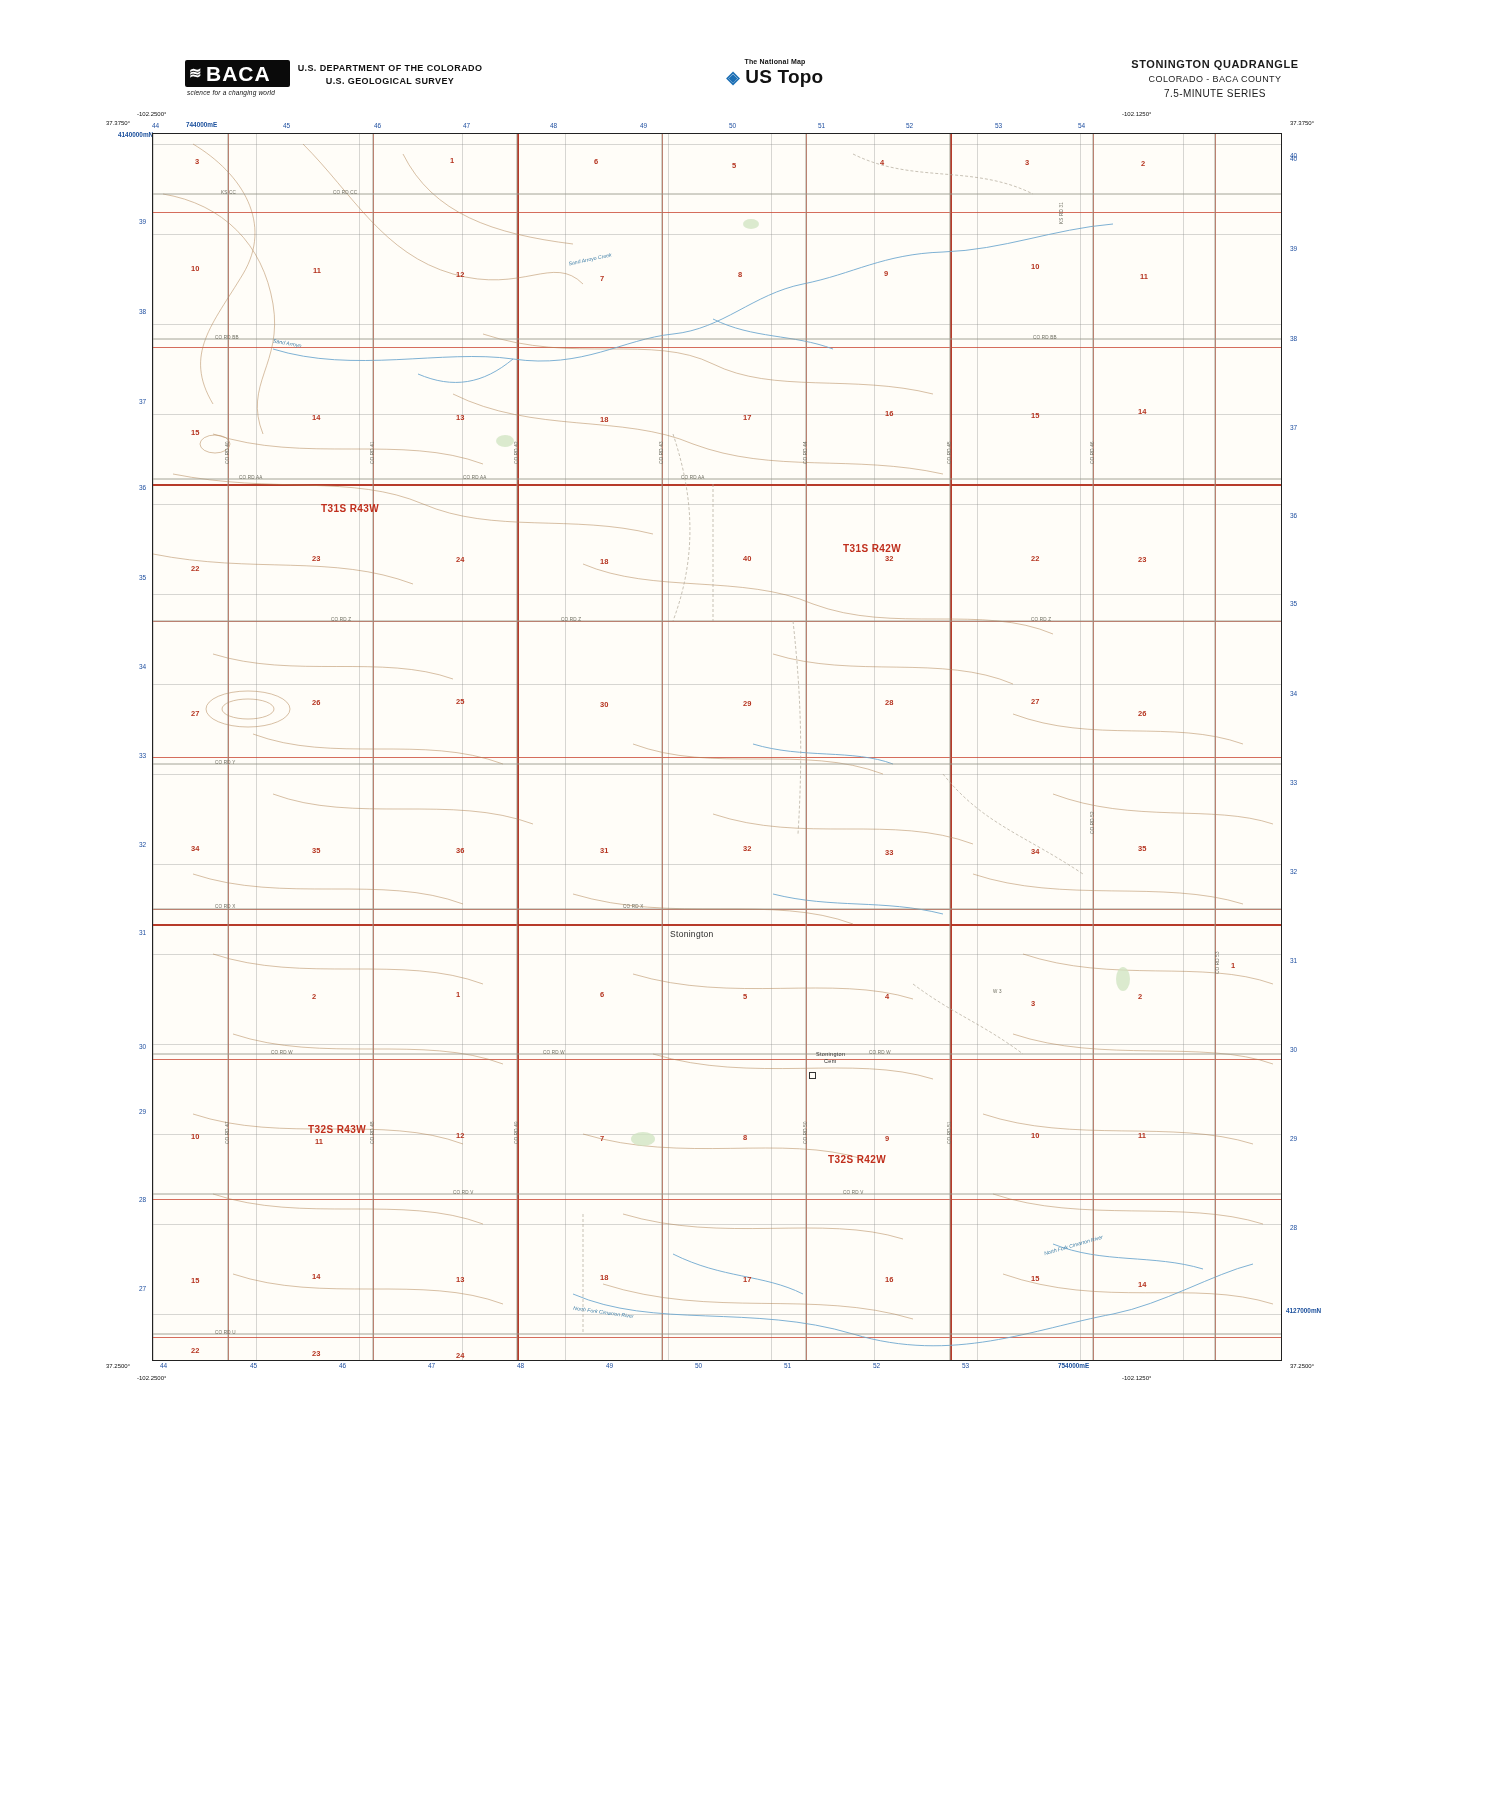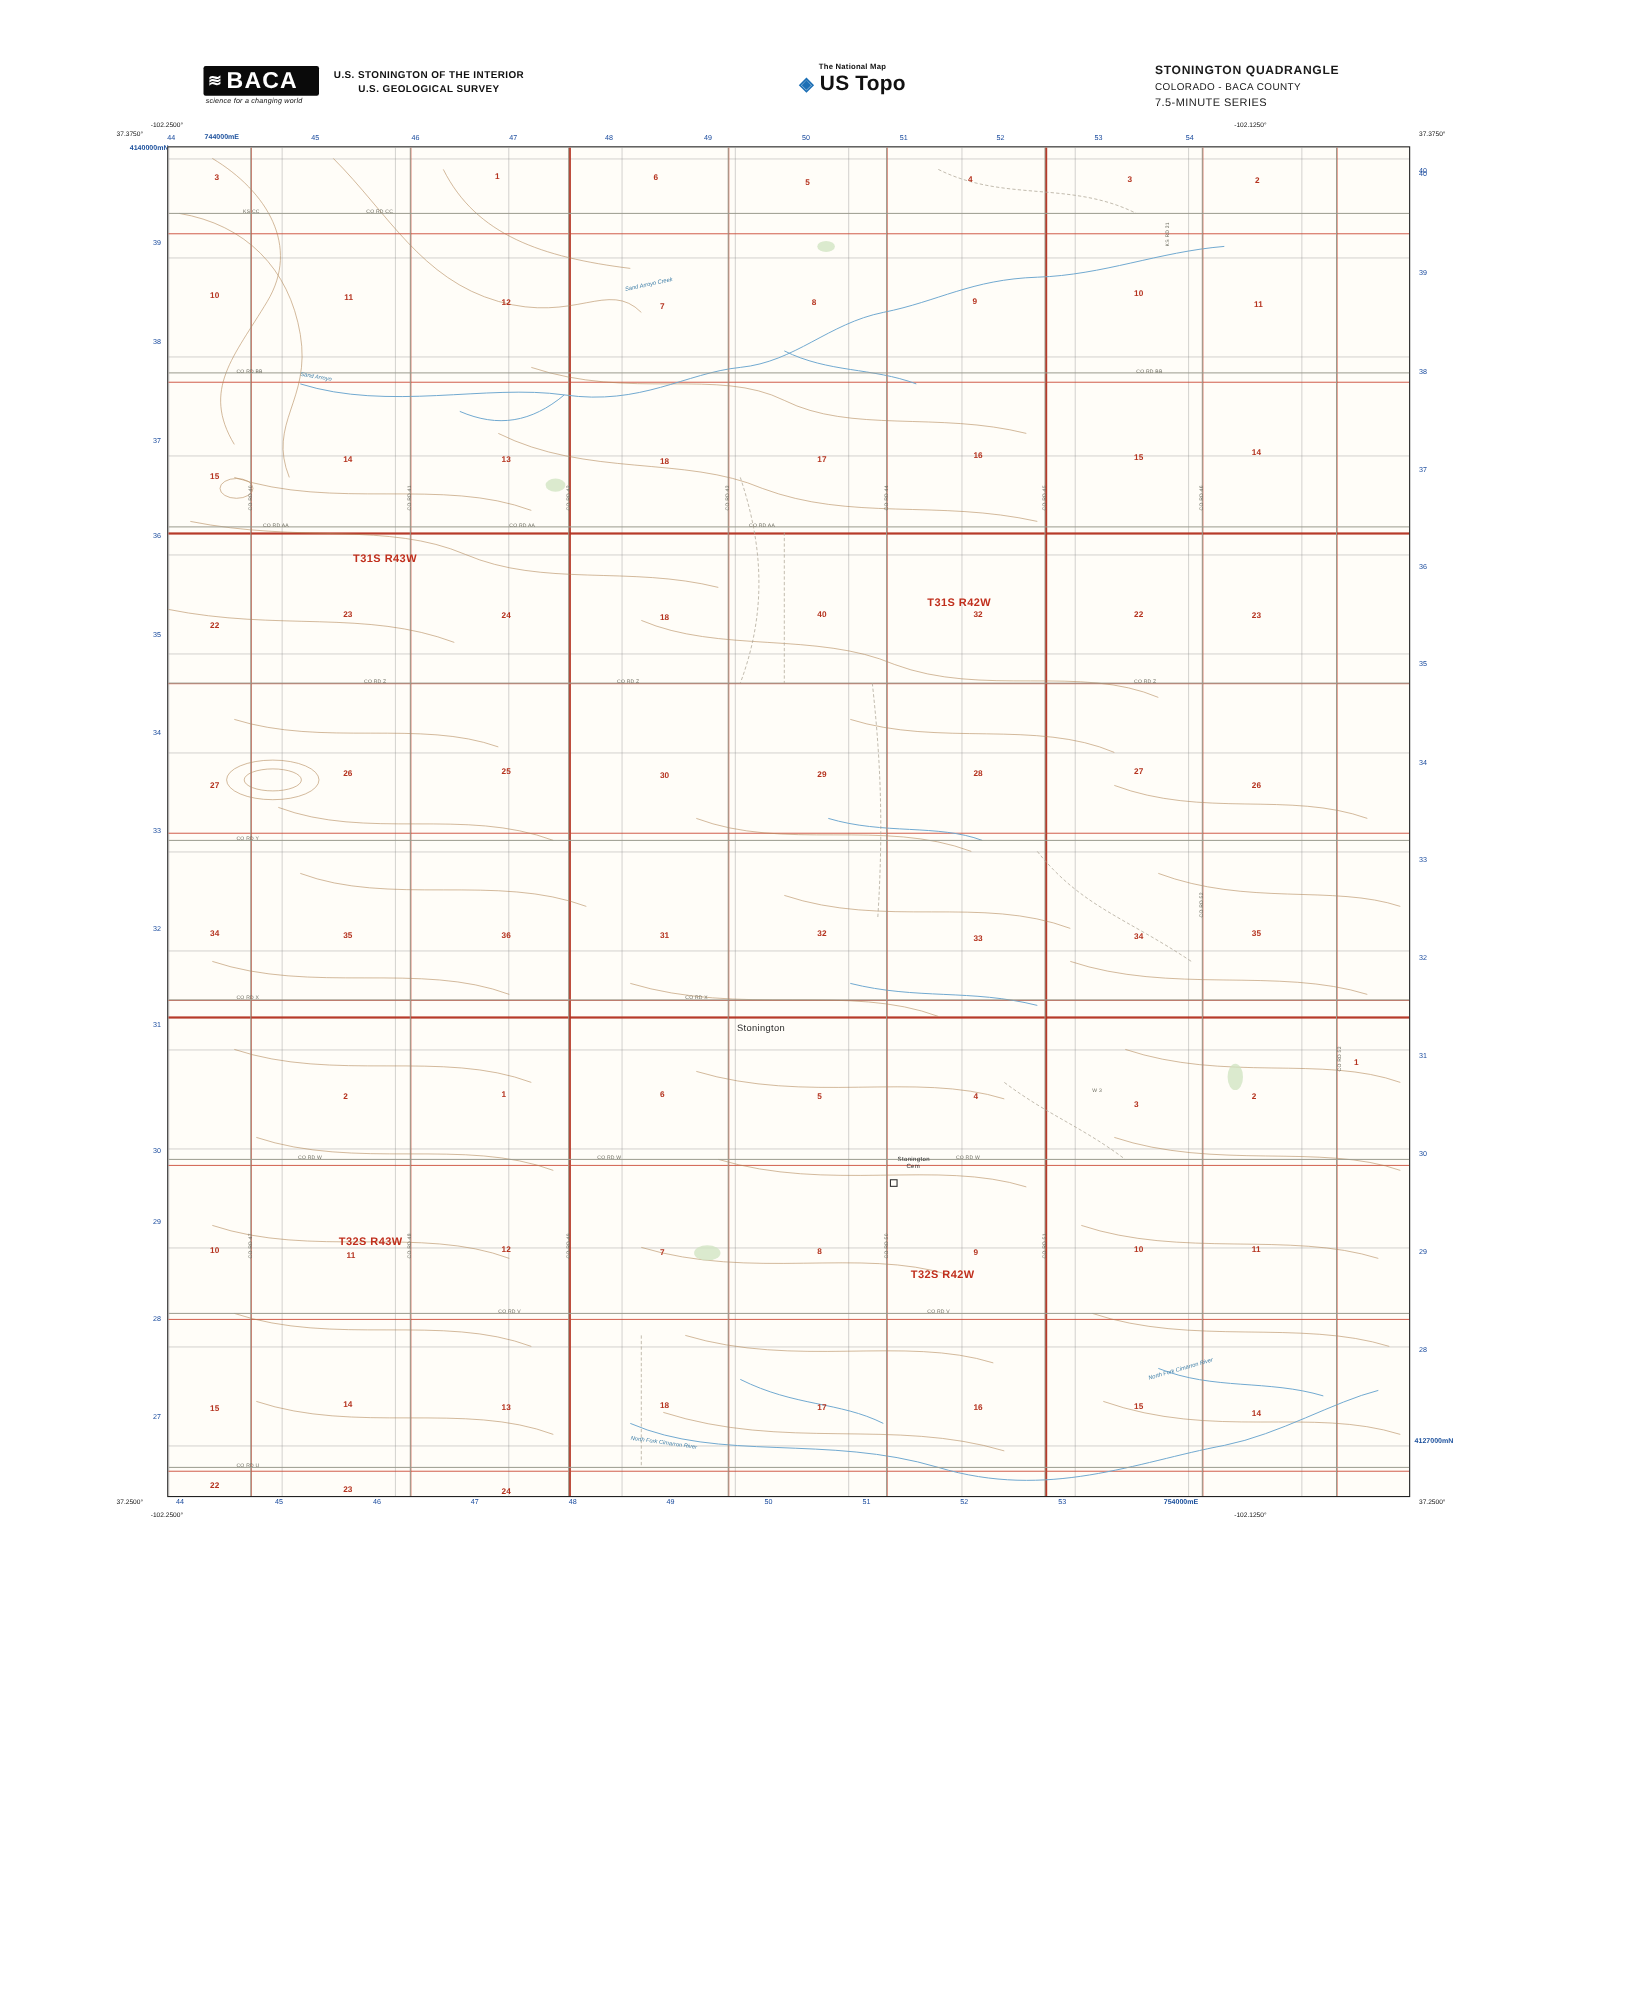--- a/index.html
+++ b/index.html
@@ -12,21 +12,21 @@
   .usgs-wave{position:absolute;left:0;top:0;width:105px;height:27px;background:#0a0a0a;border-radius:2px;}
   .usgs-wave span{position:absolute;left:21px;top:2px;color:#fff;font-size:21px;font-weight:bold;letter-spacing:1px;font-family:"Liberation Sans",sans-serif;}
   .usgs-wave .tilde{left:4px;top:4px;font-size:15px;letter-spacing:0;}
   .usgs-tag{position:absolute;left:2px;top:29px;font-size:6.5px;font-style:italic;color:#111;letter-spacing:.2px;}
   .doi{position:absolute;left:295px;top:62px;font-size:9px;font-weight:bold;letter-spacing:.4px;color:#111;}
   .doi div{line-height:13px;text-align:center;width:190px;}
   .tnm{position:absolute;left:700px;top:58px;width:150px;text-align:center;}
   .tnm .t1{font-size:7px;font-weight:bold;color:#111;letter-spacing:.2px;}
   .tnm .t2{font-size:19px;font-weight:bold;color:#111;letter-spacing:.2px;margin-top:1px;}
   .tnm .t2 .mark{color:#1c6fb5;font-size:17px;}
-  .quad{position:absolute;right:120px;top:58px;width:330px;text-align:left;}
+  .quad{position:absolute;right:120px;top:58px;width:330px;text-align:center;}
   .quad .q1{font-size:11px;font-weight:bold;letter-spacing:.6px;}
   .quad .q2{font-size:9px;margin-top:4px;letter-spacing:.4px;}
   .quad .q3{font-size:10px;margin-top:4px;letter-spacing:.4px;}
 
   
   .mapwrap{position:absolute;left:152px;top:133px;width:1130px;height:1228px;}
   .neat{position:absolute;inset:0;border:1.1px solid #222;background:#fffdf8;overflow:hidden;}
   .mapinner{position:absolute;inset:0;}
 
   
@@ -70,21 +70,21 @@
 
   <div class="hdr">
     <div class="usgs-logo">
       <div class="usgs-wave">
         <span class="tilde">≋</span>
           <span>BACA</span>
       </div>
       <div class="usgs-tag">science for a changing world</div>
     </div>
     <div class="doi">
-      <div>U.S. STONINGTON OF THE INTERIOR</div>
+      <div>U.S. DEPARTMENT OF THE COLORADO</div>
       <div>U.S. GEOLOGICAL SURVEY</div>
     </div>
     <div class="tnm">
       <div class="t1">The National Map</div>
       <div class="t2"><span class="mark">◈</span> <span>US Topo</span></div>
     </div>
     <div class="quad">
       <div class="q1">STONINGTON QUADRANGLE</div>
       <div class="q2">COLORADO - BACA COUNTY</div>
       <div class="q3">7.5-MINUTE SERIES</div>

